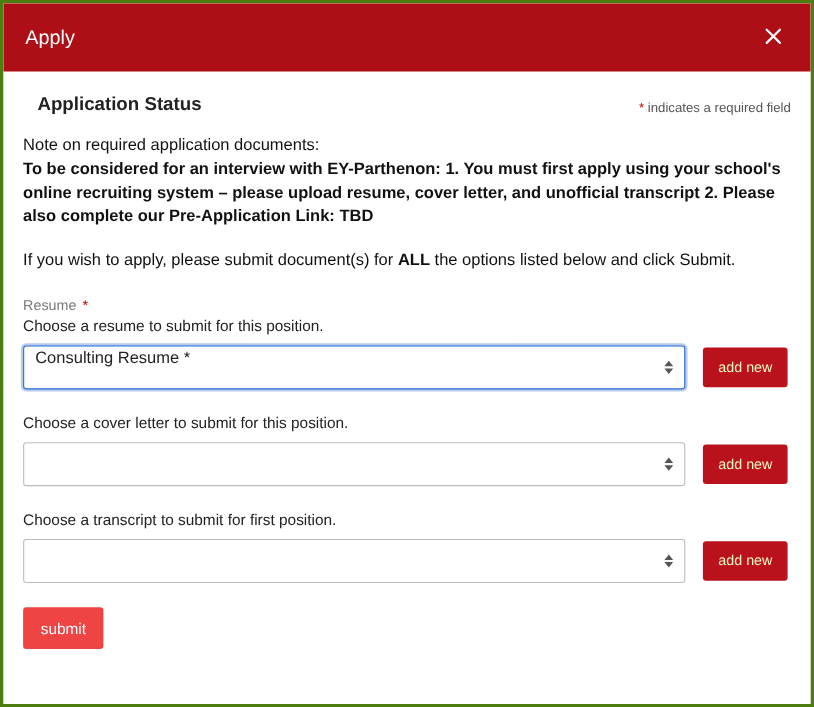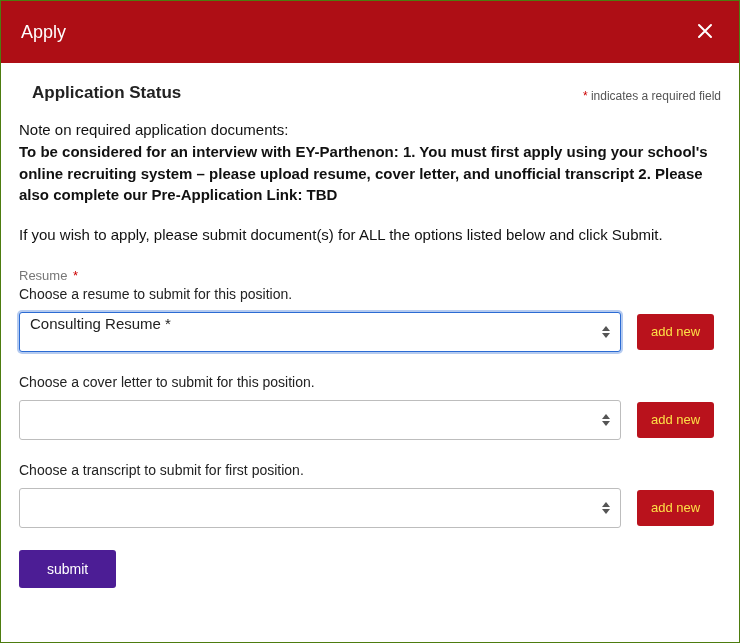--- a/index.html
+++ b/index.html
@@ -1,19 +1,19 @@
 <!DOCTYPE html>
 <html><head>
 <meta charset="utf-8">
 <style>
   * { box-sizing: border-box; margin: 0; padding: 0; }
   html, body { width: 740px; height: 643px; font-family: Arial, Helvetica, sans-serif; background:#fff;}
   .modal {
     width: 740px; height: 643px;
-    border: 1px solid #4d7c0f;
+    border: 3px solid #4d7c0f;
     display: flex; flex-direction: column;
     overflow: hidden;
   }
   .modal-header {
     background: #ae0e15;
     color: #fff;
     height: 62px;
     display: flex; align-items: center; justify-content: space-between;
     padding: 0 20px;
   }
@@ -30,21 +30,21 @@
   }
   .status-row { display:flex; justify-content: space-between; align-items: flex-end; margin-bottom: 16px; margin-left: 13px;}
   .status-title { font-size: 17px; font-weight: 700; color:#222;}
   .req-note { font-size: 12px; color:#555;}
   .req-note .ast { color:#c00;}
   .note-block { font-size: 15px; color:#111; line-height: 1.45; margin-bottom: 18px;}
   .note-block .intro { font-weight:400;}
   .note-block .intro-punct { font-weight:400;}
   .note-block .body-text { font-weight:700;}
   .all-text { font-size: 15px; color:#111; line-height:1.45; margin-bottom: 22px;}
-  .all-text .all { font-weight:400;text-align:center;}
+  .all-text .all { font-weight:700;text-align:center;}
   .field-block { margin-bottom: 22px;}
   .field-label-row { font-size: 13px; color:#777; margin-bottom: 3px;}
   .field-label-row .ast { color:#c00; font-size:13px; margin-left:2px;}
   .field-help { font-size: 14px; color:#222; margin-bottom: 10px;}
   .field-controls { display:flex; align-items:center; gap: 16px;}
   .select-wrap {
     position: relative; flex: 0 0 602px; height: 40px;
     border: 1px solid #bdbdbd; border-radius: 3px;
     background:#fff;
     display:flex; align-items:center;
@@ -67,28 +67,28 @@
   }
   .sort-caret .up {
     width:0;height:0;border-left:4px solid transparent;border-right:4px solid transparent;
     border-bottom:5px solid #555;
   }
   .sort-caret .down {
     width:0;height:0;border-left:4px solid transparent;border-right:4px solid transparent;
     border-top:5px solid #555;
   }
   .btn-red {
-    background:#b9121c; color:#fde047; border:none; border-radius:3px;
+    background:#b9121c; color:#fef9c3; border:none; border-radius:3px;
     font-size:13px; padding: 0 14px; height:36px; cursor:pointer;
     white-space:nowrap;
   }
   .submit-row { margin-top: 8px;}
   .submit-btn {
-    background:#4c1d95; color:#fff; border:none; border-radius:3px;
-    font-size:14px; padding: 0 28px; height:38px; cursor:pointer;
+    background:#ef4444; color:#fff; border:none; border-radius:3px;
+    font-size:14px; padding: 0 16px; height:38px; cursor:pointer;
   }
 </style>
 </head>
 <body>
 
 <div class="modal">
   <div class="modal-header">
     <h1>Apply</h1>
     <button class="close-btn" aria-label="Close">
       <span>

